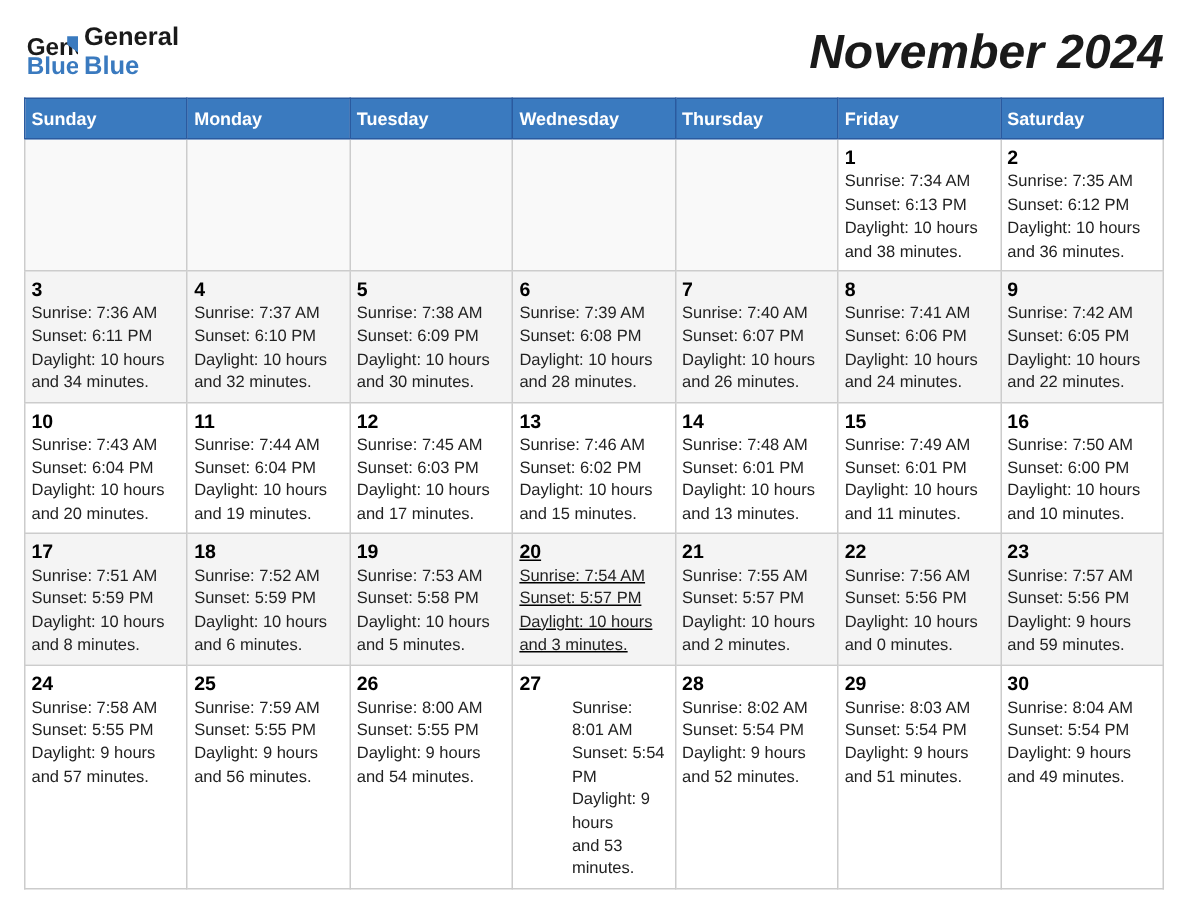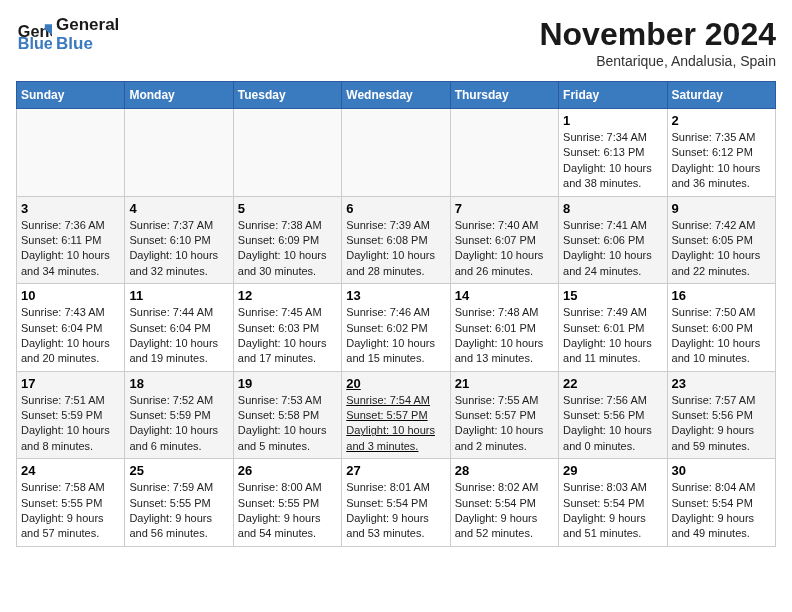--- a/index.html
+++ b/index.html
@@ -20,20 +20,21 @@
       display: flex;
       align-items: center;
       gap: 4px;
     }
     .logo-icon {
       width: 36px;
       height: 36px;
     }
     .title-block {
       text-align: right;
+      font-style: italic;
     }
     .month-title {
       font-size: 32px;
       font-weight: bold;
       color: #1a1a1a;
     }
     .subtitle {
       font-size: 14px;
       color: #333;
     }
@@ -84,21 +85,20 @@
       <text x="2" y="36" font-size="18" font-weight="bold" fill="#3a7abf">Blue</text>
       <polygon points="32,8 40,8 40,20 32,14" fill="#3a7abf"></polygon>
     </svg>
     <div>
       <div style="font-size:17px;font-weight:bold;color:#1a1a1a;line-height:1.1;">General</div>
       <div style="font-size:17px;font-weight:bold;color:#3a7abf;line-height:1.1;">Blue</div>
     </div>
   </div>
   <div class="title-block">
     <div class="month-title">November 2024</div>
-    <div class="subtitle">Bentarique, Andalusia, Spain</div>
   </div>
 </div>
 
 <table class="calendar">
   <thead>
     <tr>
     <th>Sunday</th>
         <th>Monday</th>
         <th>Tuesday</th>
         <th>Wednesday</th>
@@ -299,21 +299,21 @@
         </td>
         <td>
           <span class="day-number">26</span>
           <div class="day-info" style="white-space: pre-line;">Sunrise: 8:00 AM
 Sunset: 5:55 PM
 Daylight: 9 hours
 and 54 minutes.</div>
         </td>
         <td>
           <span class="day-number">27</span>
-          <div class="day-info" style="white-space: pre-line;">Sunrise: 8:01 AM
+          <div class="day-info" style="white-space: pre-line; margin-left: 35px;">Sunrise: 8:01 AM
 Sunset: 5:54 PM
 Daylight: 9 hours
 and 53 minutes.</div>
         </td>
         <td>
           <span class="day-number">28</span>
           <div class="day-info" style="white-space: pre-line;">Sunrise: 8:02 AM
 Sunset: 5:54 PM
 Daylight: 9 hours
 and 52 minutes.</div>

